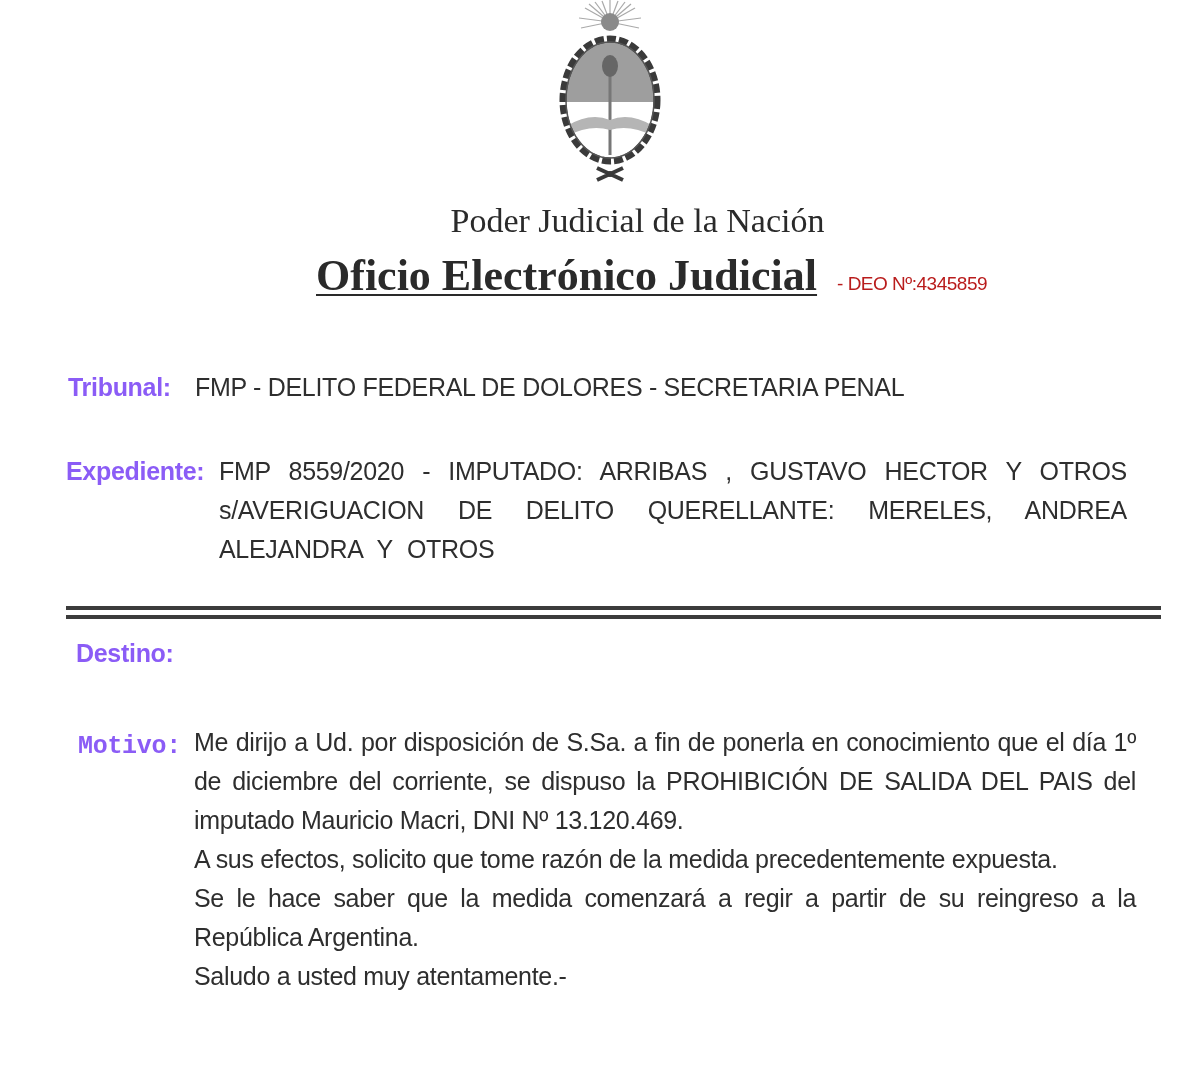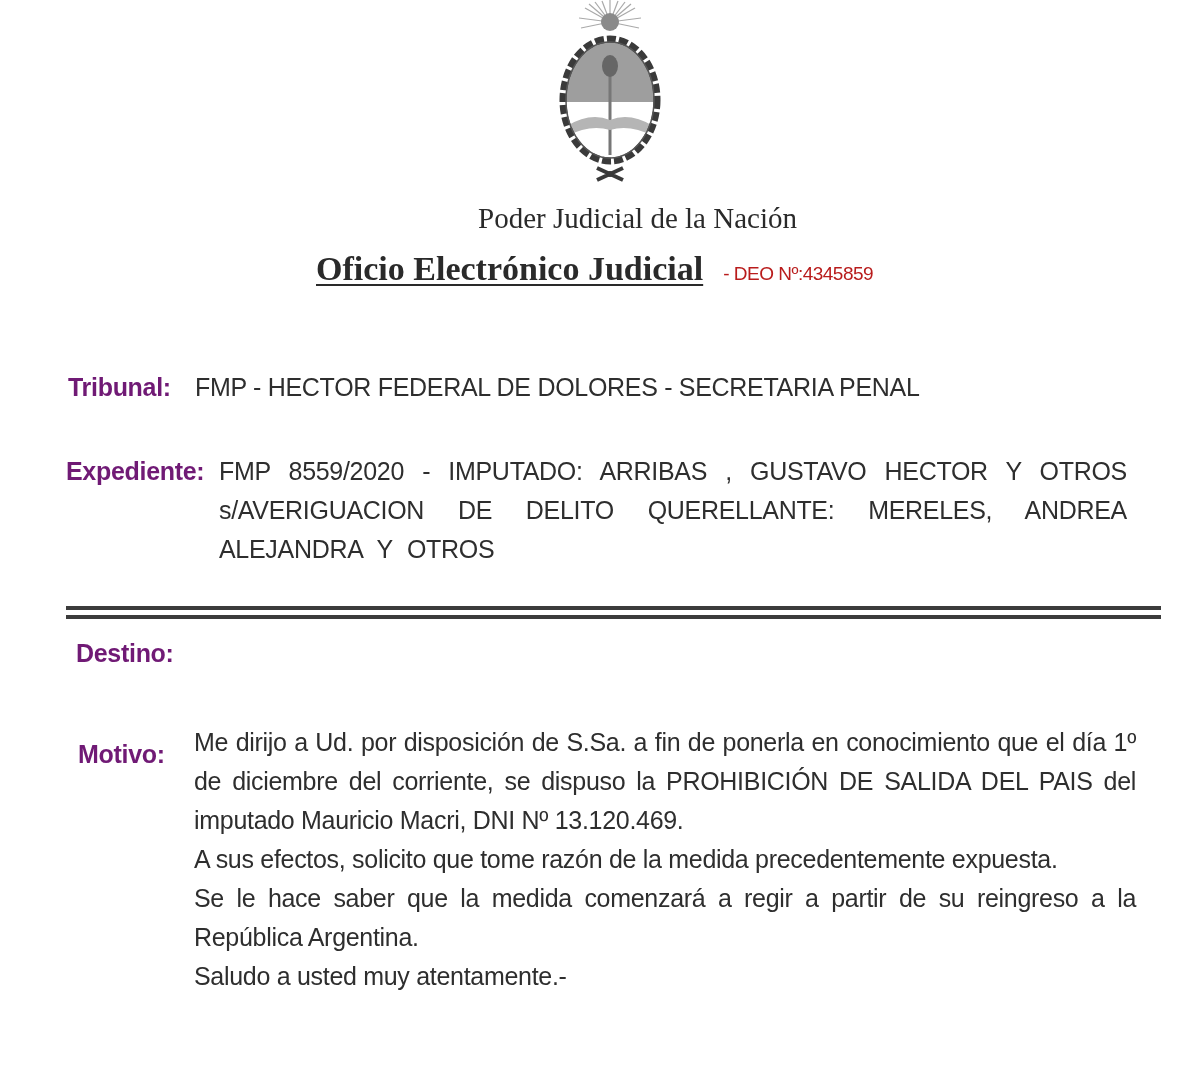--- a/index.html
+++ b/index.html
@@ -22,37 +22,37 @@
       width: 130px;
       height: 185px;
     }
     .poder {
       position: absolute;
       left: 0;
       width: 1200px;
       top: 202px;
       text-align: center;
       font-family: "Liberation Serif", serif;
-      font-size: 29px;
+      font-size: 34px;
       color: #2a2a2a;
       padding-left: 75px;
       box-sizing: border-box;
     }
     .title-row {
       position: absolute;
       left: 316px;
       top: 250px;
       white-space: nowrap;
       display: flex;
       align-items: baseline;
     }
     .oficio {
       font-family: "Liberation Serif", serif;
       font-weight: bold;
-      font-size: 34px;
+      font-size: 44px;
       color: #2a2a2a;
       text-decoration: underline;
       text-decoration-thickness: 2px;
       text-underline-offset: 4px;
     }
     .deo {
       margin-left: 20px;
       font-family: "Liberation Sans", sans-serif;
       font-size: 19px;
       color: #b91c1c;
@@ -61,21 +61,21 @@
     .field {
       position: absolute;
       font-size: 25px;
       line-height: 39px;
       color: #2e2e2e;
       letter-spacing: -0.3px;
     }
     .field .label {
       position: absolute;
       font-weight: bold;
-      color: #701a75;
+      color: #8b5cf6;
       white-space: nowrap;
     }
     .field .value {
       position: absolute;
       text-align: justify;
       text-align-last: left;
     }
     .field .value p {
       margin: 0;
       text-align: justify;
@@ -103,21 +103,21 @@
       background: #3c3c3c;
     }
     .rule.r1 { top: 606px; }
     .rule.r2 { top: 615px; }
 
     .destino { left: 76px; top: 634px; width: 1100px; height: 80px; }
     .destino .label { left: 0; top: 0; }
     .destino .value { left: 118px; top: 0; width: 942px; }
 
     .motivo { left: 78px; top: 723px; width: 1100px; height: 320px; }
-    .motivo .label { left: 0; top: 12px; }
+    .motivo .label { left: 0; top: 4px; font-family: Liberation Mono, monospace; }
     .motivo .value { left: 116px; top: 0; width: 942px; }
   </style>
 </head>
 <body>
 
 <svg class="emblem" viewBox="0 0 130 185" xmlns="http://www.w3.org/2000/svg">
 
   <g stroke="#9a9a9a" stroke-width="1.2" opacity="0.85">
     <line x1="65" y1="22" x2="65" y2="0"></line>
     <line x1="65" y1="22" x2="50" y2="2"></line>
@@ -157,21 +157,21 @@
 
 <div class="poder">Poder Judicial de la Nación</div>
 
 <div class="title-row">
   <span class="oficio">Oficio Electrónico Judicial</span>
   <span class="deo">- DEO Nº:4345859</span>
 </div>
 
 <div class="field tribunal">
   <span class="label">Tribunal:</span>
-  <span class="value">FMP - HECTOR FEDERAL DE DOLORES - SECRETARIA PENAL</span>
+  <span class="value">FMP - DELITO FEDERAL DE DOLORES - SECRETARIA PENAL</span>
 </div>
 
 <div class="field expediente">
   <span class="label">Expediente:</span>
   <div class="value">
     <p class="just">FMP 8559/2020 - IMPUTADO: ARRIBAS , GUSTAVO HECTOR Y OTROS</p>
     <p class="just">s/AVERIGUACION DE DELITO QUERELLANTE: MERELES, ANDREA</p>
     <p class="last" style="word-spacing:8px;">ALEJANDRA Y OTROS</p>
   </div>
 </div>

